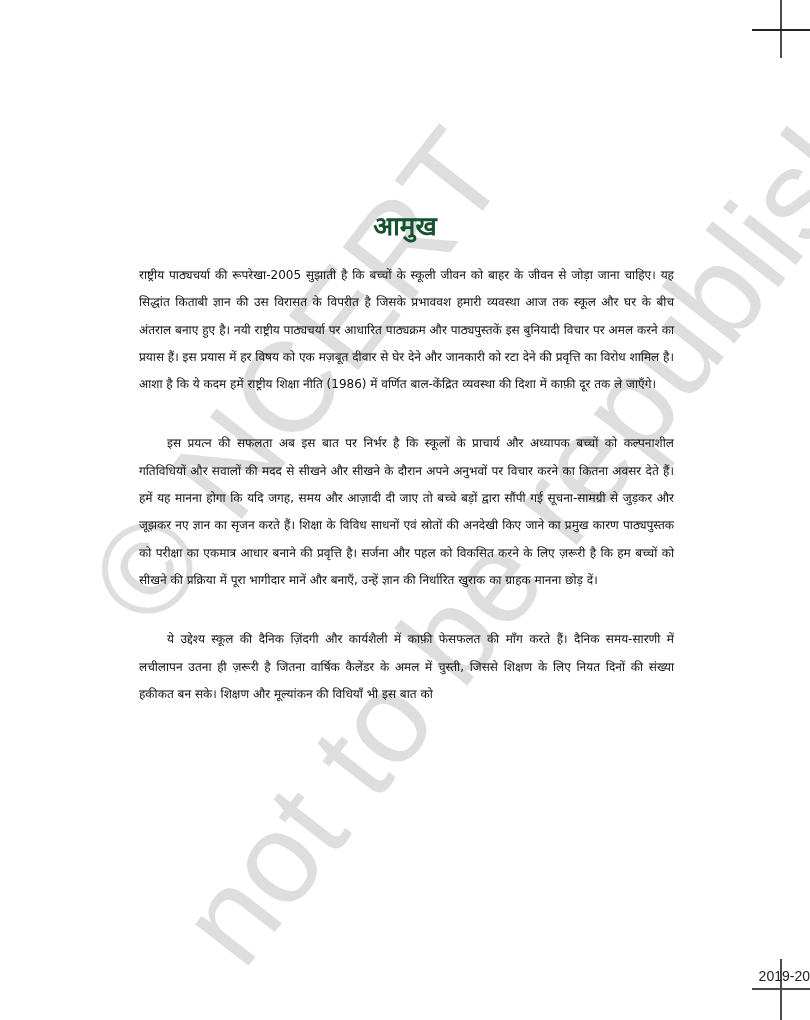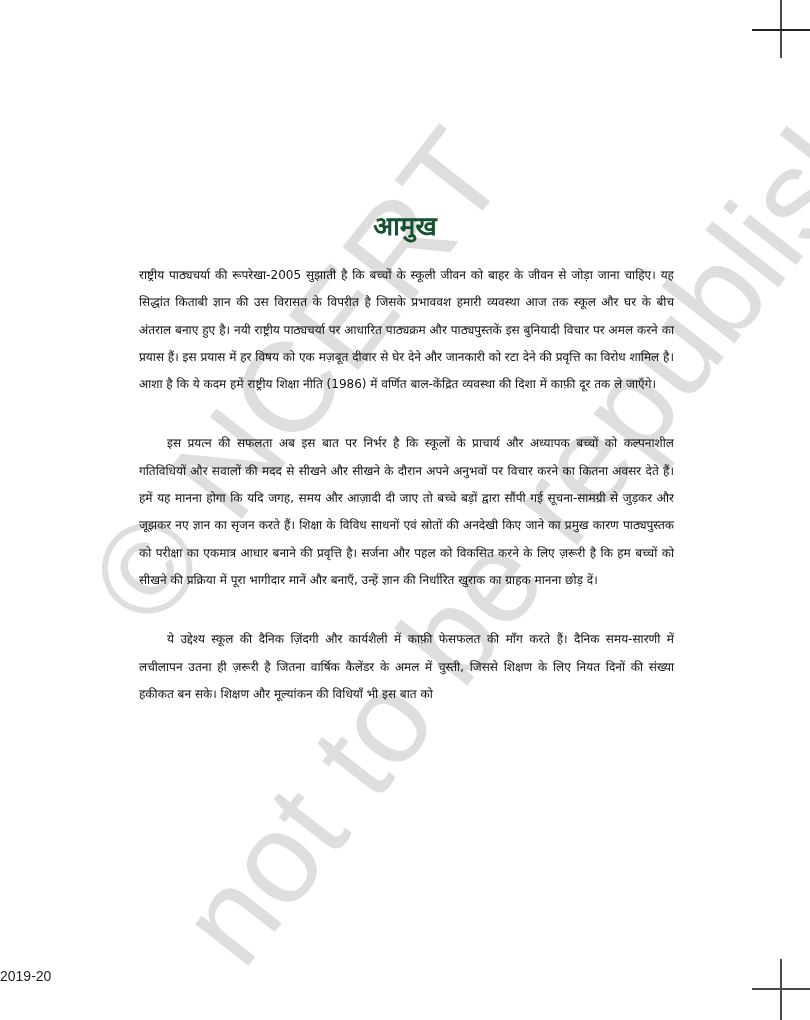--- a/index.html
+++ b/index.html
@@ -85,21 +85,21 @@
     .body-text p.indent {
       text-indent: 28px;
       margin-top: 32px;
     }
 
     .page-footer {
       position: absolute;
       left: 0;
       width: 810px;
       top: 968px;
-      text-align: left;
+      text-align: right;
       font-family: "Liberation Sans", sans-serif;
       font-size: 14px;
       color: #222;
       z-index: 1;
     }
   </style>
 </head>
 <body>
 
 <div class="crop-mark crop-top-v"></div>

